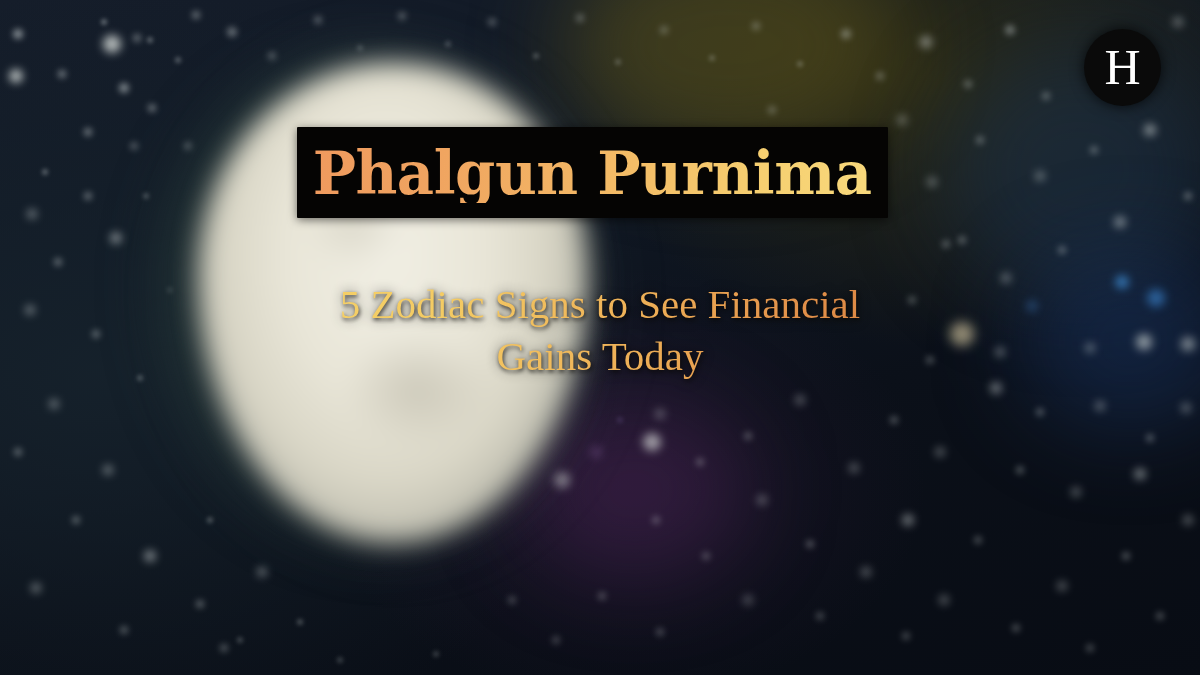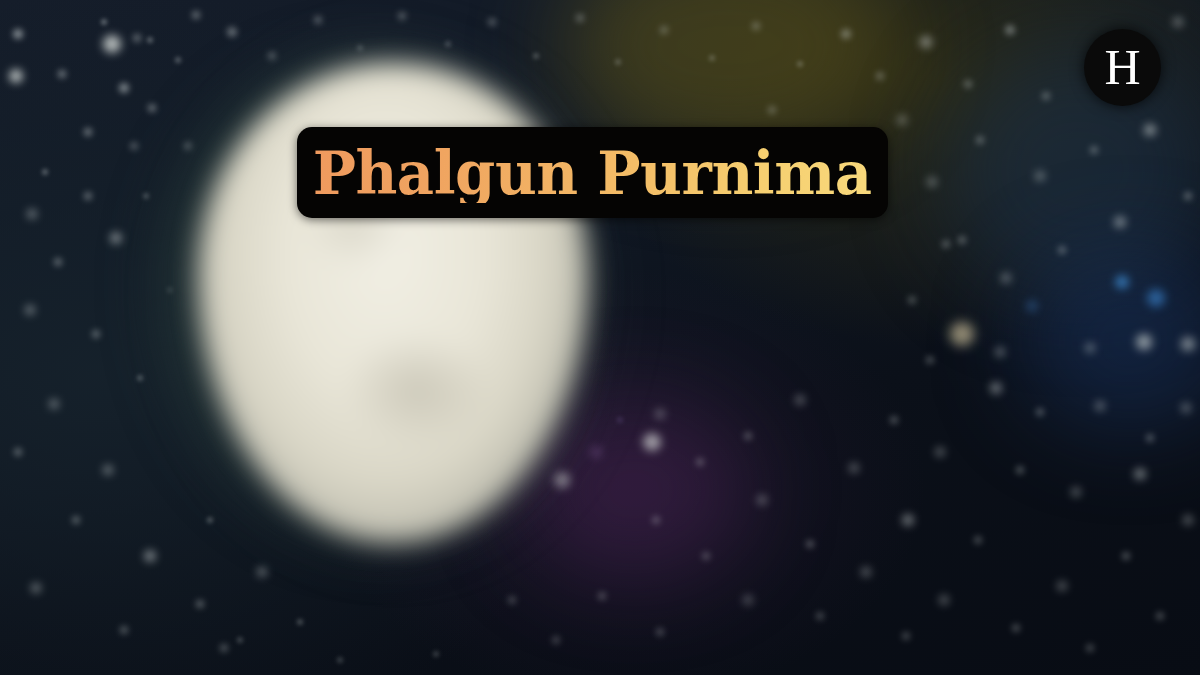--- a/index.html
+++ b/index.html
@@ -112,21 +112,21 @@
   }
 
   
   .title-box {
     position: absolute;
     left: 297px;
     top: 127px;
     width: 591px;
     height: 91px;
     background: #050403;
-    border-radius: 15px;
+    border-radius: 1px;
     display: flex;
     align-items: center;
     justify-content: center;
     box-shadow: 0 2px 10px rgba(0,0,0,0.55);
   }
   .title-text {
     font-family: "DejaVu Serif", "Liberation Serif", serif;
     font-weight: 700;
     font-size: 60px;
     line-height: 1;
@@ -312,14 +312,18 @@
   </div>
 
   <div class="logo">
     <span class="logo-letter">H</span>
   </div>
 
   <div class="title-box">
     <span class="title-text">Phalgun Purnima</span>
   </div>
 
+  <div class="subtitle">
+    <span class="subtitle-line">5 Zodiac Signs to See Financial</span>
+    <span class="subtitle-line">Gains Today</span>
+  </div>
 
 </div>
 
 </body></html>

